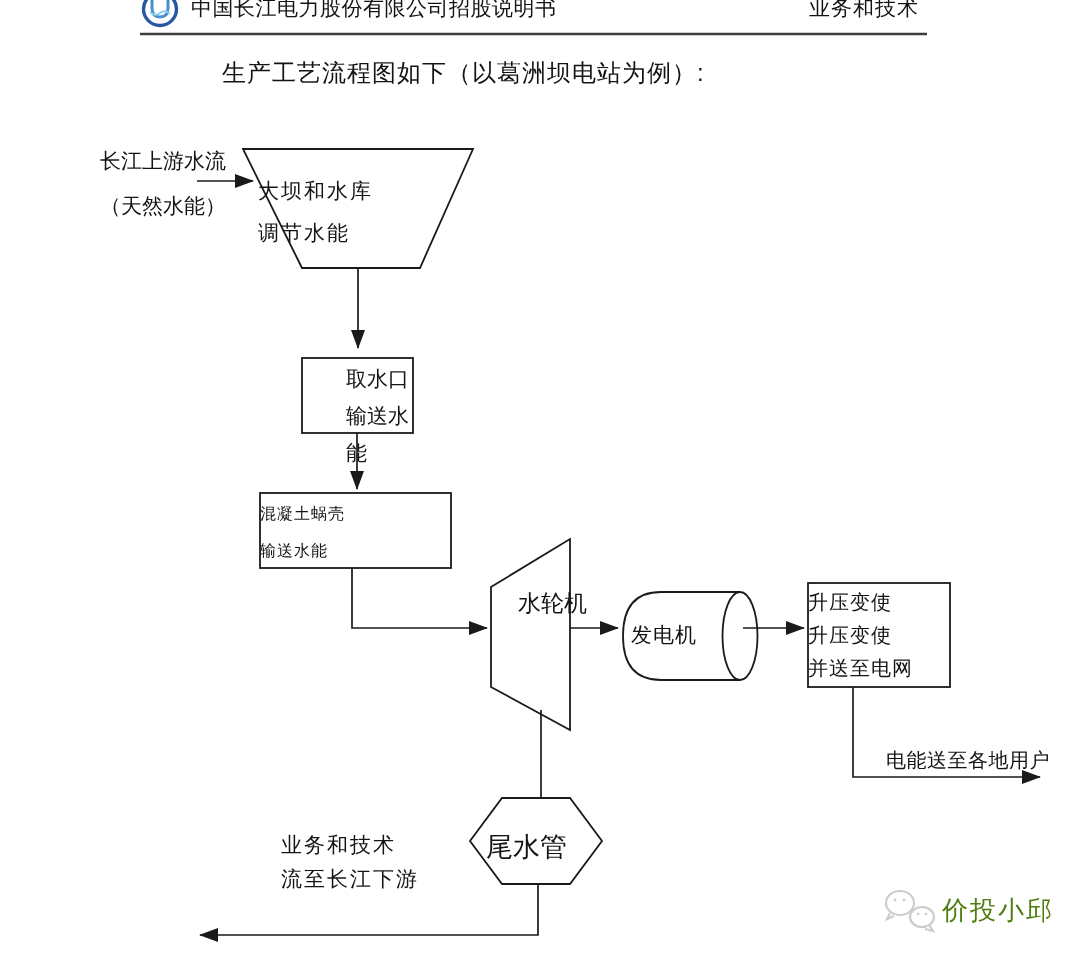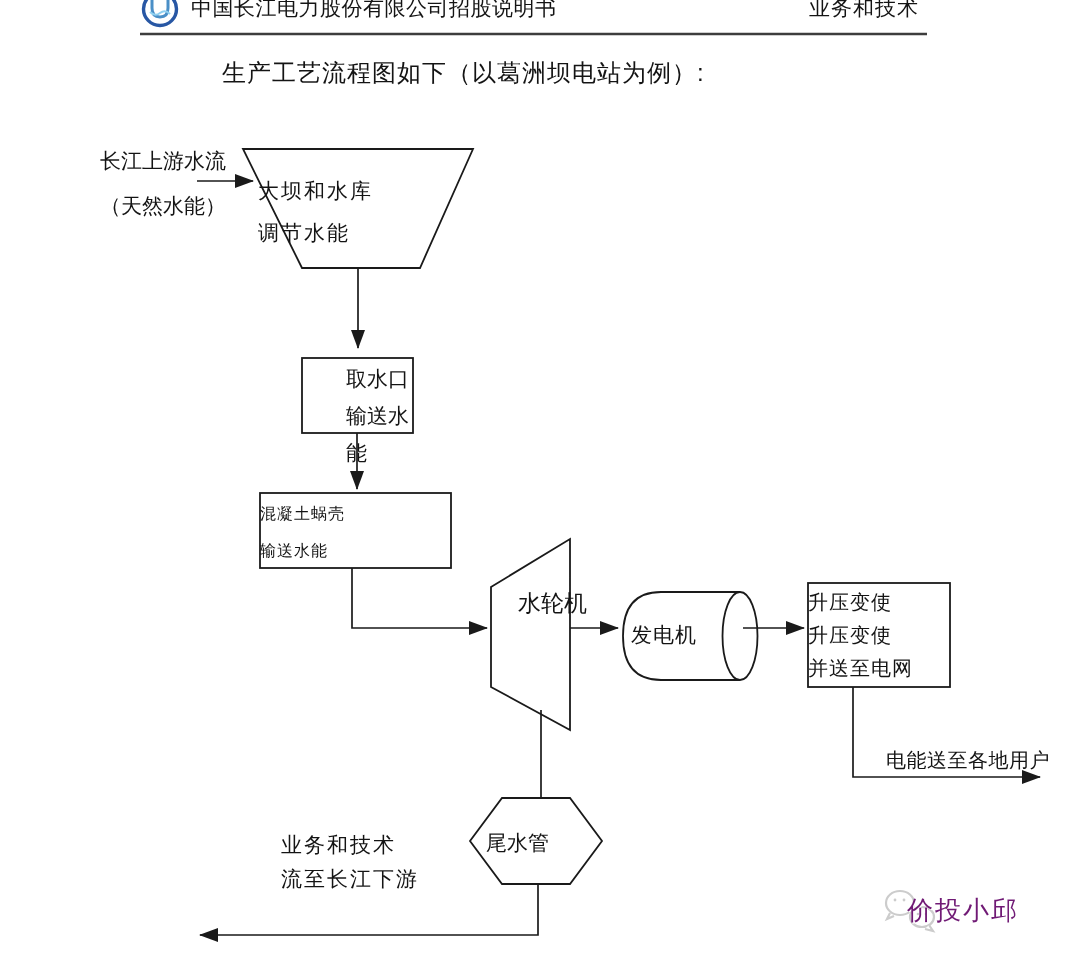--- a/index.html
+++ b/index.html
@@ -16,23 +16,23 @@
   .intro { left:186px; top:57px; font-size:24px; letter-spacing:1px;margin-left:36px; }
   .src-label { left:100px; top:138px; font-size:21px; line-height:45px; }
   .dam-label { left:258px; top:170px; width:200px; font-size:21px; line-height:42px; letter-spacing:2px;}
   .intake-label { left:302px; top:360px; width:111px; font-size:21px; line-height:37px;padding-left:44px; }
   .volute-label { left:260px; top:495px; width:191px; font-size:16px; line-height:37px; letter-spacing:1px;}
   .turbine-label { left:518px; top:589px; width:24px; font-size:23px; line-height:29px;
                    word-break:break-all; text-align:center; }
   .generator-label { left:631px; top:621px; width:100px; font-size:21px; letter-spacing:1px;}
   .transformer-label { left:808px; top:586px; width:142px; font-size:20px; line-height:33px; letter-spacing:1px;}
   .grid-label { left:886px; top:747px; font-size:20px; letter-spacing:0.5px; }
-  .drafttube-label { left:486px; top:829px; width:100px; font-size:21px; }
+  .drafttube-label { left:486px; top:829px; width:100px; font-size:27px; }
   .outflow-label { left:281px; top:828px; font-size:21px; line-height:34px; letter-spacing:2px; }
-  .watermark-text { left:907px; top:893px; font-size:26px; color:#701a75; letter-spacing:2px;
+  .watermark-text { left:942px; top:893px; font-size:26px; color:#4d7c0f; letter-spacing:2px;
                     text-shadow:1px 1px 0 #ffffff;text-align:right; }
   svg.canvas { position:absolute; left:0; top:0; }
 </style>
 </head>
 <body>
 
 <div class="page">
 
   <svg class="canvas" width="1080" height="958" viewBox="0 0 1080 958">
     <defs>

